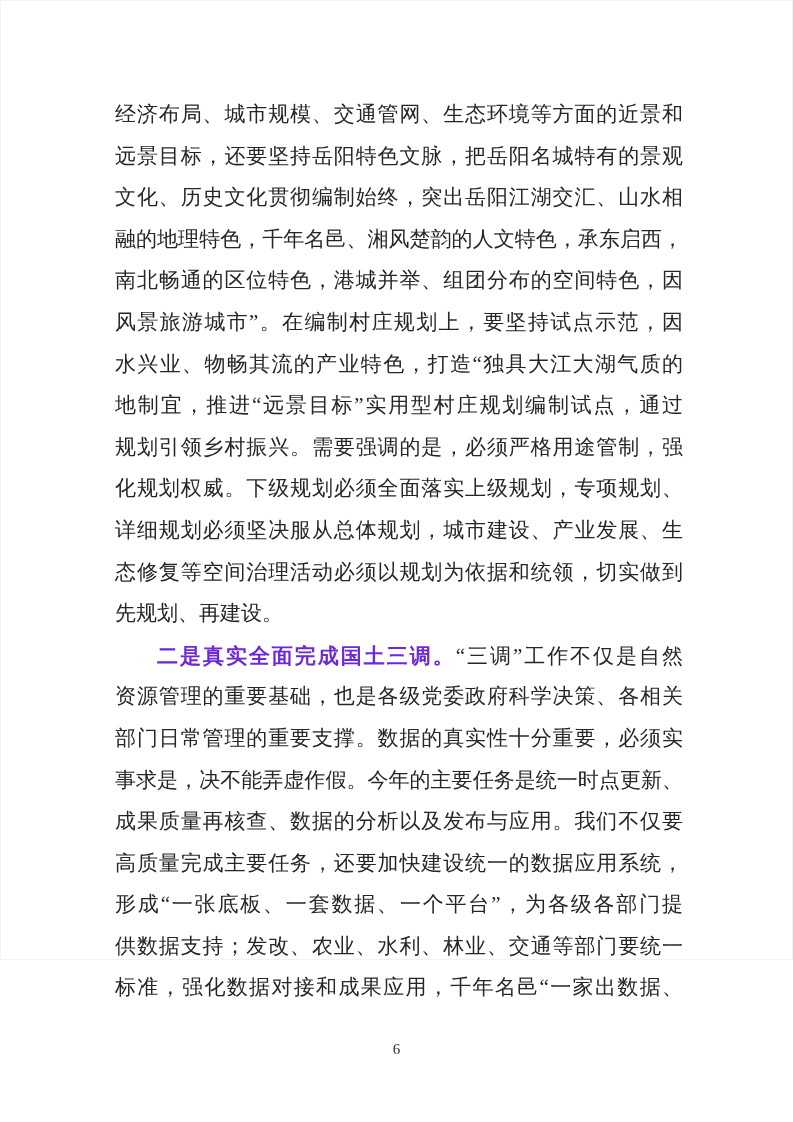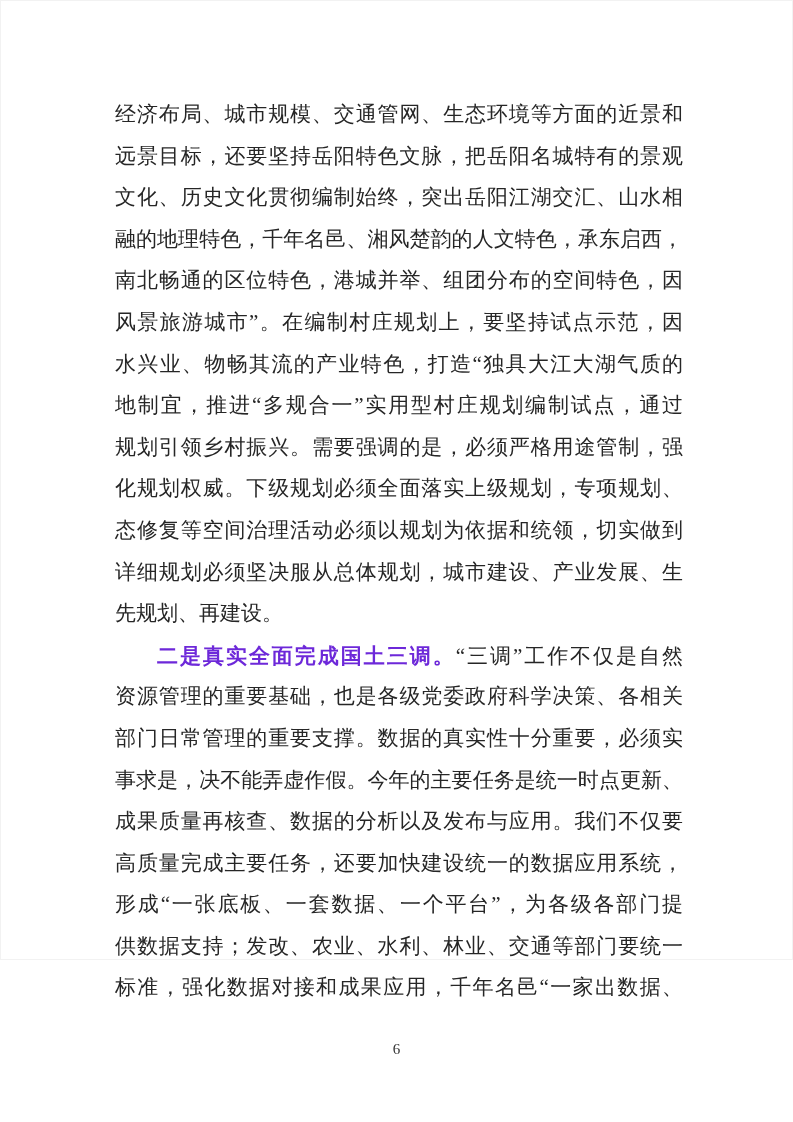--- a/index.html
+++ b/index.html
@@ -70,25 +70,25 @@
 
   <div class="text-block">
 
     <div class="line">经济布局、城市规模、交通管网、生态环境等方面的近景和</div>
     <div class="line">远景目标，还要坚持岳阳特色文脉，把岳阳名城特有的景观</div>
     <div class="line">文化、历史文化贯彻编制始终，突出岳阳江湖交汇、山水相</div>
     <div class="line">融的地理特色，千年名邑、湘风楚韵的人文特色，承东启西，</div>
     <div class="line">南北畅通的区位特色，港城并举、组团分布的空间特色，因</div>
     <div class="line">风景旅游城市”。在编制村庄规划上，要坚持试点示范，因</div>
     <div class="line">水兴业、物畅其流的产业特色，打造“独具大江大湖气质的</div>
-    <div class="line">地制宜，推进“多规合一”实用型村庄规划编制试点，通过</div>
+    <div class="line">地制宜，推进“远景目标”实用型村庄规划编制试点，通过</div>
     <div class="line">规划引领乡村振兴。需要强调的是，必须严格用途管制，强</div>
     <div class="line">化规划权威。下级规划必须全面落实上级规划，专项规划、</div>
+    <div class="line">详细规划必须坚决服从总体规划，城市建设、产业发展、生</div>
     <div class="line">态修复等空间治理活动必须以规划为依据和统领，切实做到</div>
-    <div class="line">详细规划必须坚决服从总体规划，城市建设、产业发展、生</div>
     <div class="line para-end">先规划、再建设。</div>
 
     <div class="line indent">
       <span class="lead-bold">二是真实全面完成国土三调。</span><span>“三调”工作不仅是自然</span>
     </div>
 
     <div class="line">资源管理的重要基础，也是各级党委政府科学决策、各相关</div>
     <div class="line">部门日常管理的重要支撑。数据的真实性十分重要，必须实</div>
     <div class="line">事求是，决不能弄虚作假。今年的主要任务是统一时点更新、</div>
     <div class="line">成果质量再核查、数据的分析以及发布与应用。我们不仅要</div>

